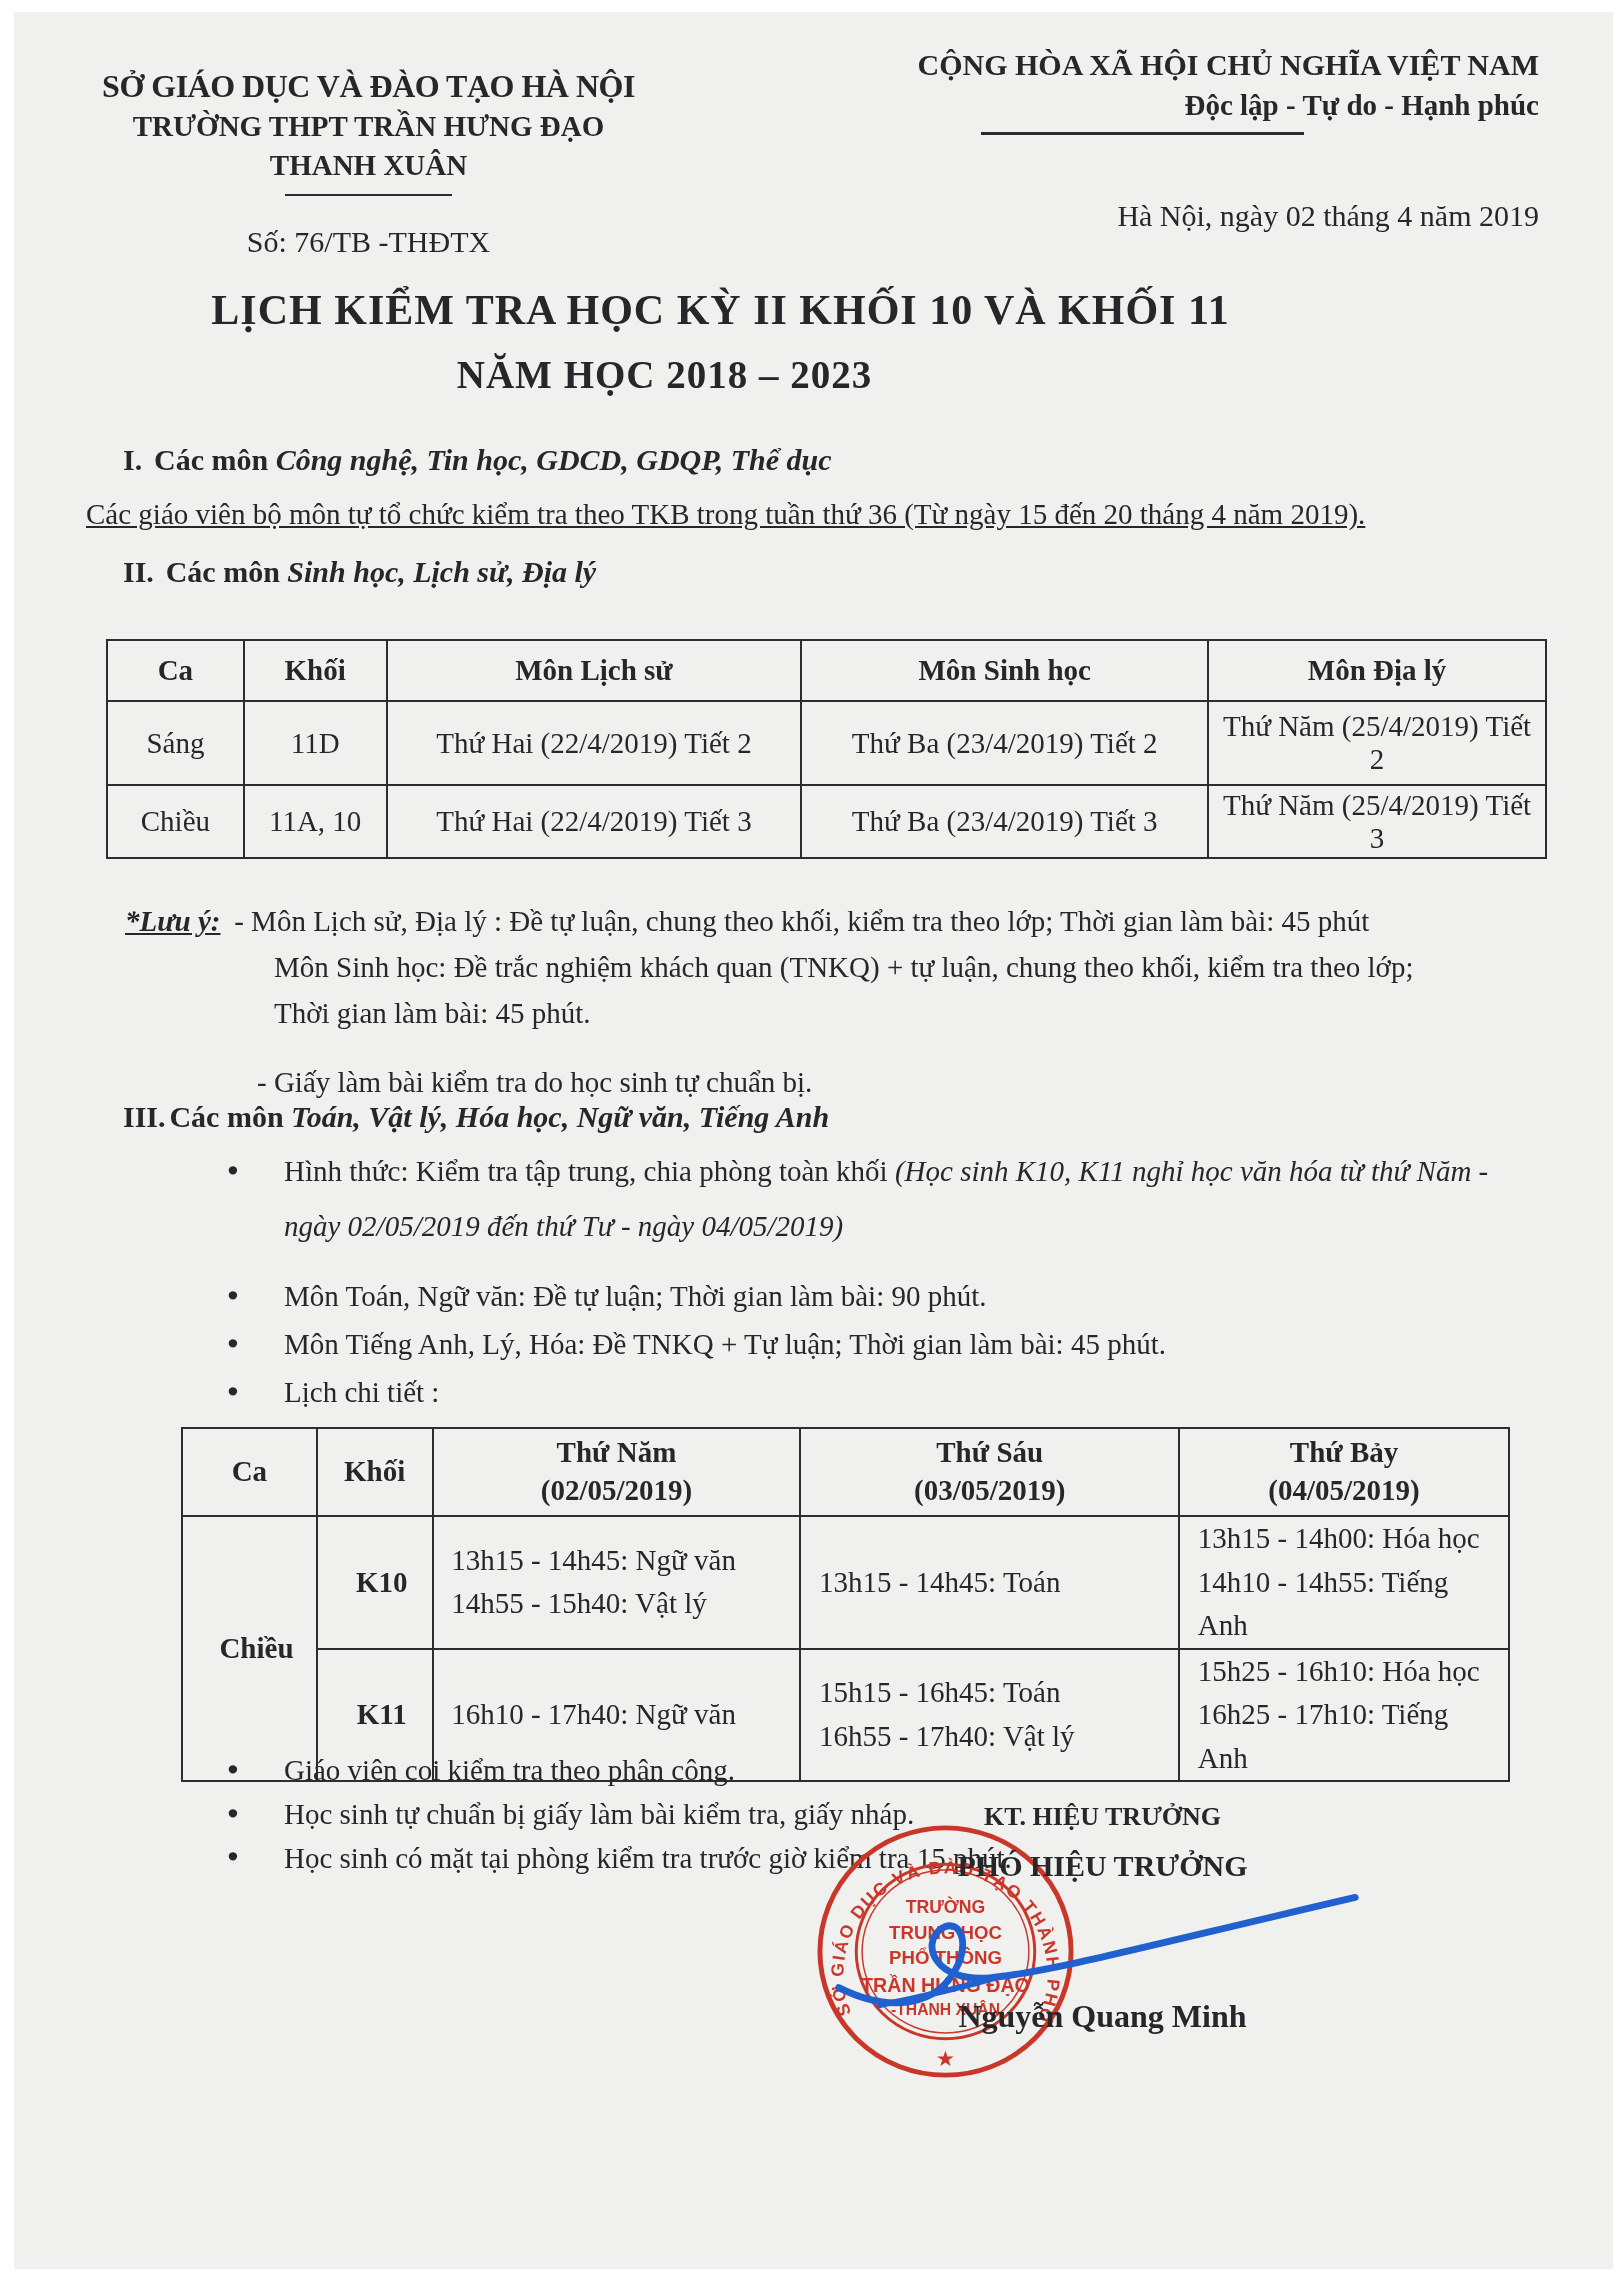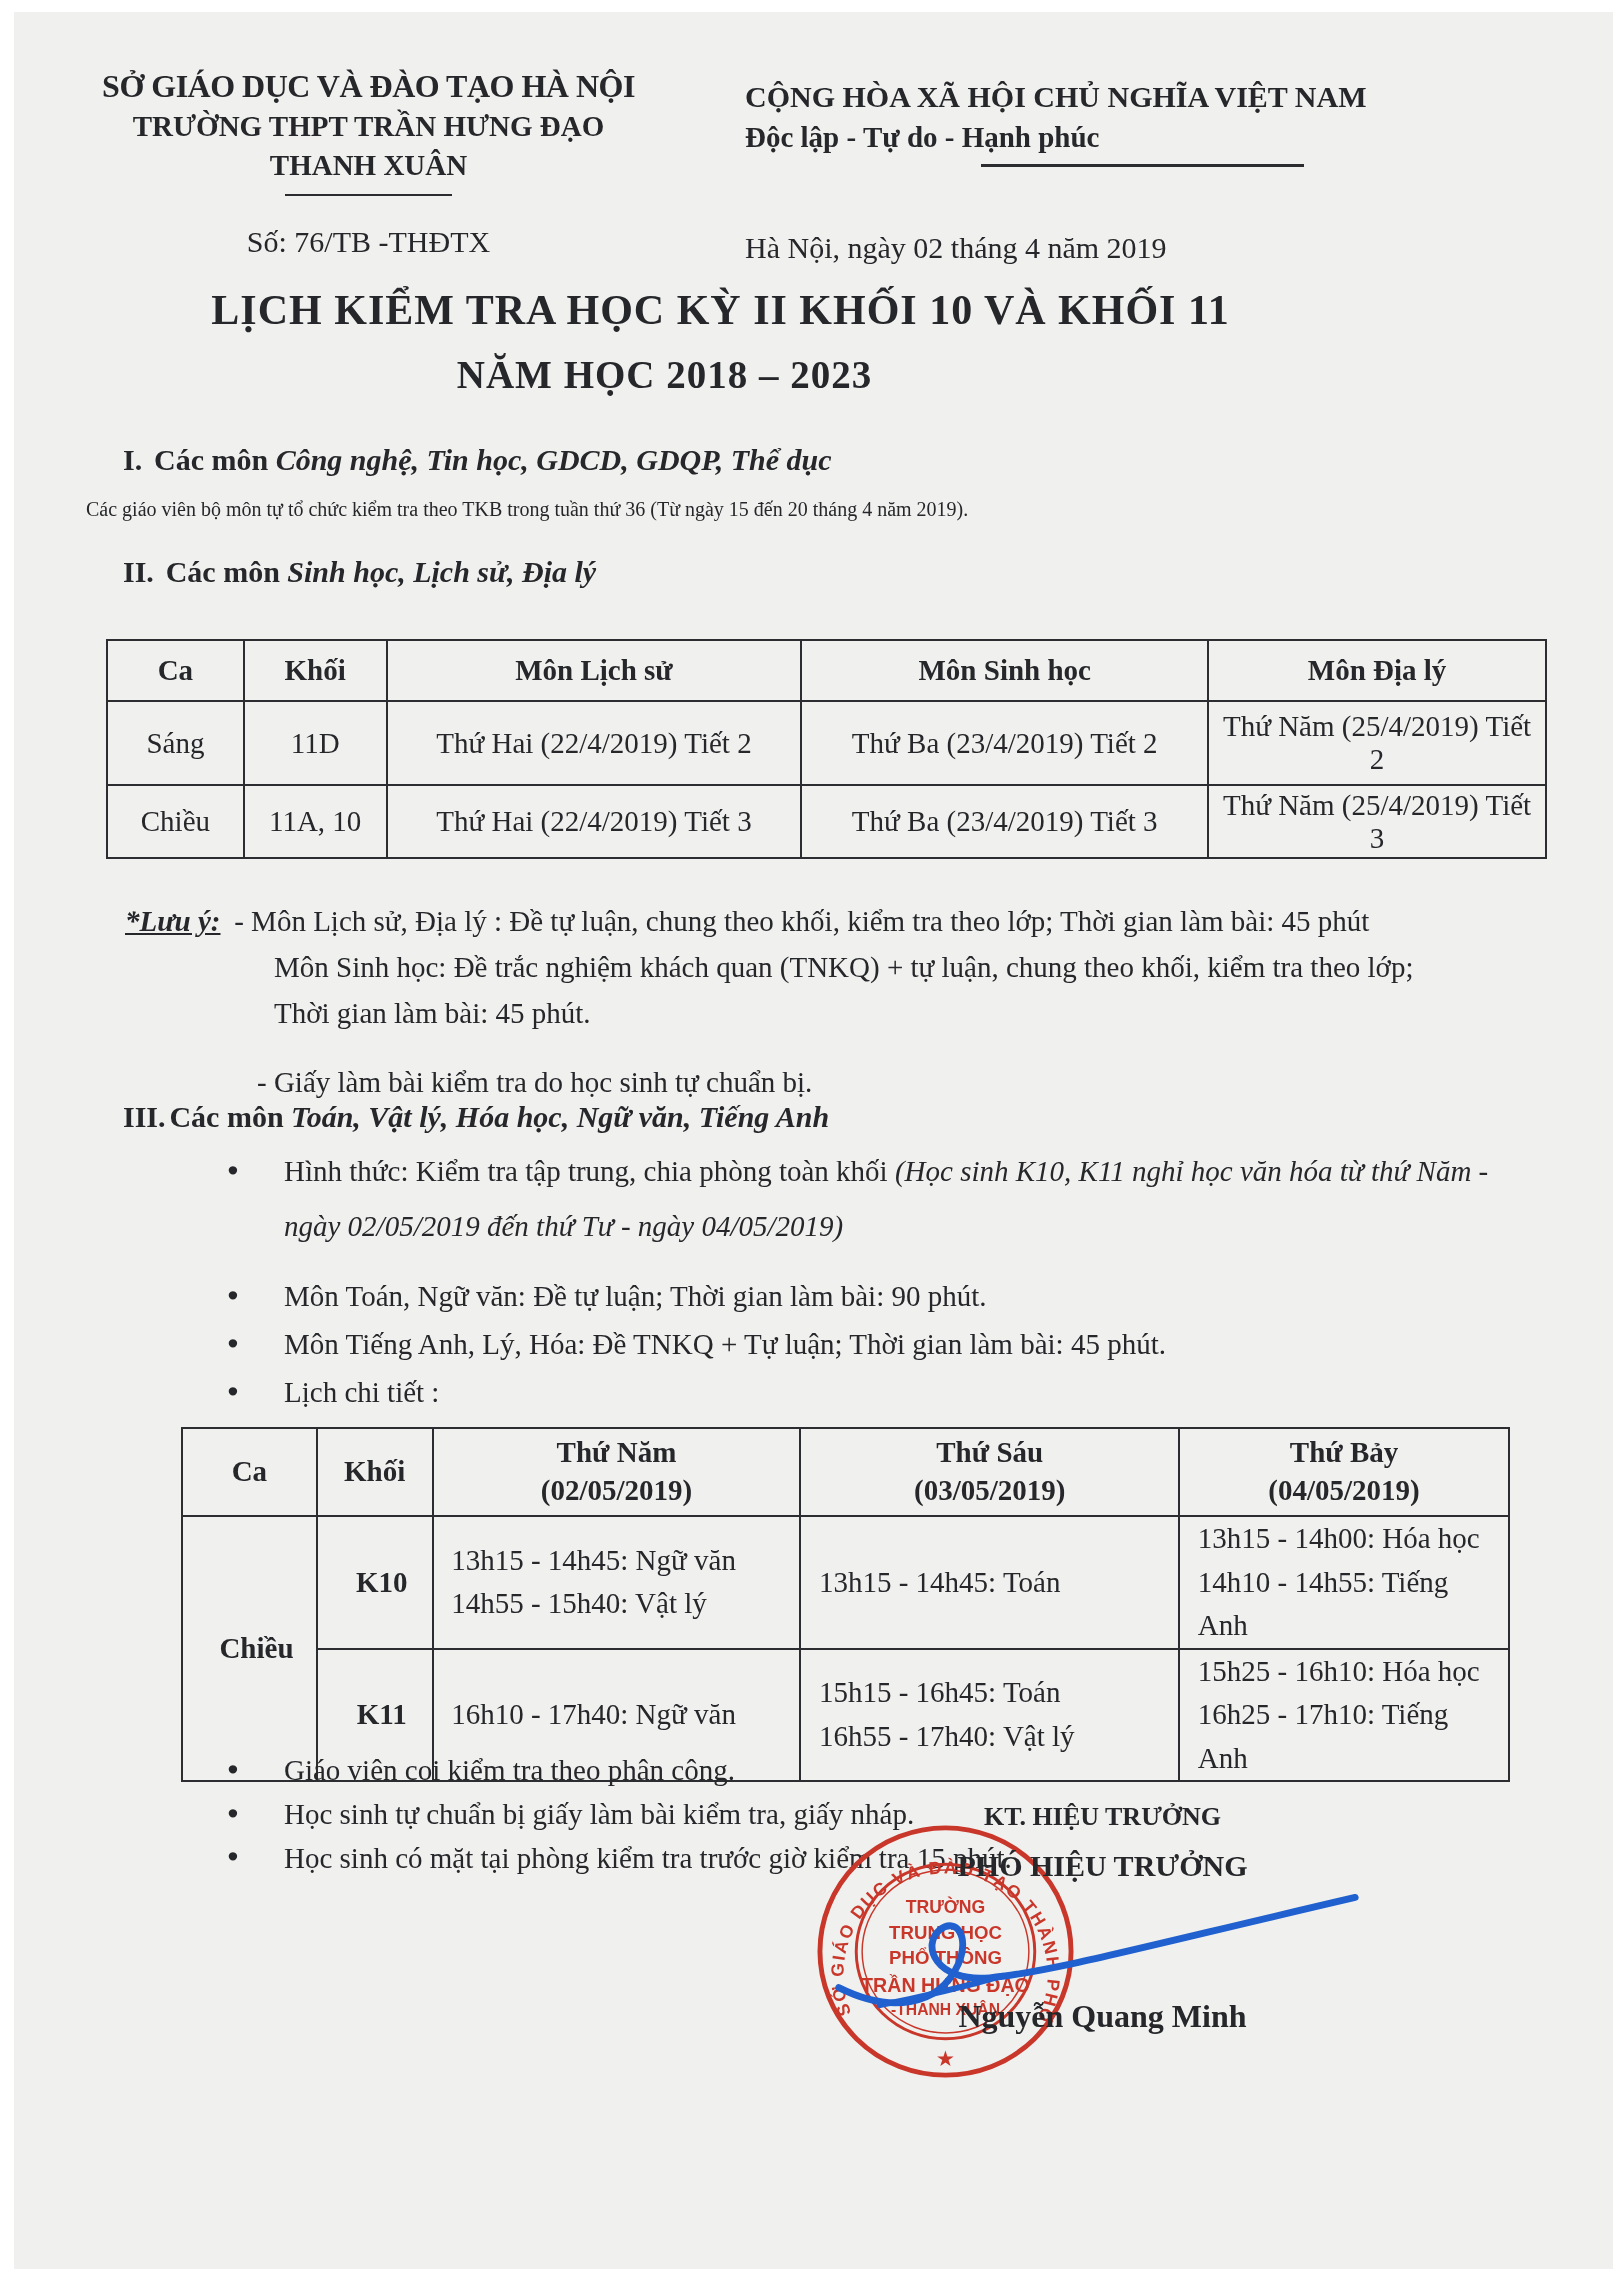--- a/index.html
+++ b/index.html
@@ -14,34 +14,34 @@
     background:#f0f1ee;
   }
   .abs{position:absolute;}
   
   .hdr-left{left:94px;top:45px;width:549px;text-align:center;line-height:1.32;}
   .hdr-left .l1{font-size:32px;font-weight:bold;letter-spacing:-0.5px;margin-top:20px;}
   .hdr-left .l2{font-size:29px;font-weight:bold;}
   .hdr-left .l3{font-size:29px;font-weight:bold;}
   .hdr-left .rule{width:167px;height:2.9px;background:#2b2c30;margin:9.8px auto 0;}
   .hdr-left .num{font-size:30px;margin-top:25.5px;font-weight:normal;}
-  .hdr-right{left:745px;top:45px;width:794px;text-align:left;line-height:1.35;margin-top:32px;}
+  .hdr-right{left:745px;top:45px;width:794px;text-align:right;line-height:1.35;}
   .hdr-right .l1{font-size:30px;font-weight:bold;}
   .hdr-right .l2{font-size:29px;font-weight:bold;}
   .hdr-right .rule{width:323px;height:2.9px;background:#2b2c30;margin:7.8px auto 0;}
   .hdr-right .date{font-size:30px;margin-top:61px;}
   
   .title{left:0;top:286px;width:1621px;text-align:center;}
   .title .t1{font-size:42px;font-weight:bold;letter-spacing:1px;}
   .title .t2{font-size:39px;font-weight:bold;margin-top:17.6px;letter-spacing:1px;}
   
   .sec-h{font-size:30px;font-weight:bold;}
   .sec-h .pre{margin-right:11.8px;}
   .sec-h .subj{font-style:italic;}
-  .body-line{font-size:20px;}
+  .body-line{font-size:29px;text-decoration:underline;}
   .sec1-h{left:123px;top:443px;}
   .sec1-b{left:86px;top:498px;width:1480px;}
   .sec2-h{left:123px;top:555px;}
   
   .t1{left:106px;top:639px;width:1441px;}
   table{border-collapse:collapse;background:transparent;}
   .t1 table{width:1441px;}
   .t1 th,.t1 td{border:2px solid #2c2d31;text-align:center;font-size:29px;padding:0 5.9px;}
   .t1 table{border:2.9px solid #2c2d31;}
   .t1 th{height:59px;font-weight:bold;border-bottom-width:2.9px;}

